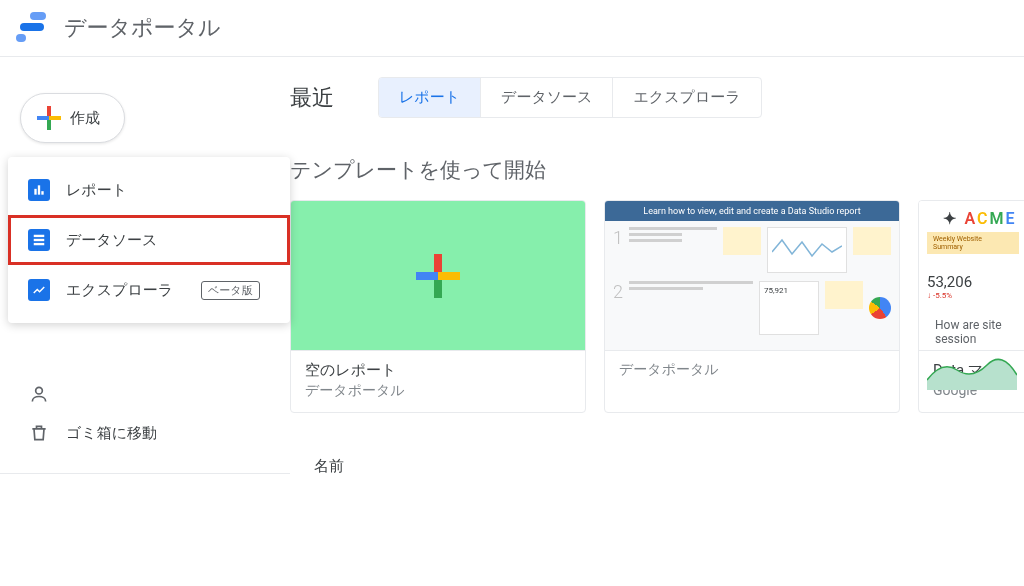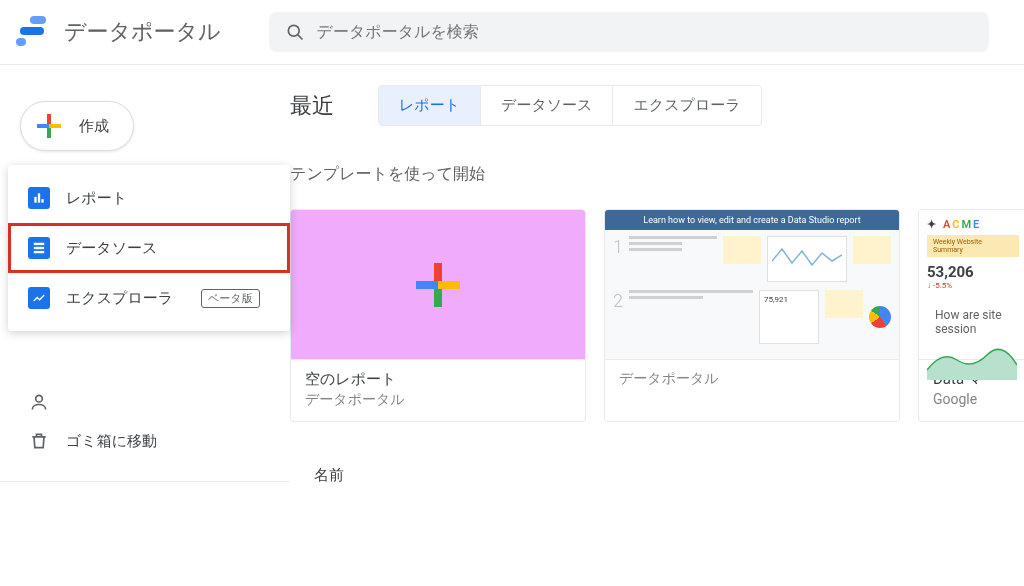--- a/index.html
+++ b/index.html
@@ -16,21 +16,21 @@
     .search-wrap { flex: 1; display: flex; align-items: center; background: #f1f3f4; border-radius: 8px; padding: 10px 16px; gap: 12px; max-width: 720px; }
     .search-icon { color: #5f6368; }
     .search-input { border: none; background: transparent; font-size: 16px; outline: none; flex: 1; color: #5f6368; }
     
     
     .body { display: flex; height: calc(100% - 62px); }
     .sidebar { width: 290px; padding: 36px 0 0 0; position: relative; }
     .main { flex: 1; padding: 20px 24px 0 0; overflow: hidden; }
     
     
-    .create-btn { margin-left: 20px; display: inline-flex; align-items: center; gap: 18px; padding: 12px 24px 12px 16px; border-radius: 28px; border: 1px solid #dadce0; background: #fff; cursor: pointer; box-shadow: 0 1px 3px rgba(0,0,0,0.1); font-size: 15px; color: #3c4043; }
+    .create-btn { margin-left: 20px; display: inline-flex; align-items: center; gap: 9px; padding: 12px 24px 12px 16px; border-radius: 28px; border: 1px solid #dadce0; background: #fff; cursor: pointer; box-shadow: 0 1px 3px rgba(0,0,0,0.1); font-size: 15px; color: #3c4043; }
     .plus-icon { width: 24px; height: 24px; position: relative; }
     .plus-icon::before, .plus-icon::after { content: ''; position: absolute; }
     .plus-v1 { position: absolute; left: 10px; top: 0; width: 4px; height: 12px; background: #EA4335; }
     .plus-v2 { position: absolute; left: 10px; top: 12px; width: 4px; height: 12px; background: #34A853; }
     .plus-h1 { position: absolute; top: 10px; left: 0; width: 12px; height: 4px; background: #4285F4; }
     .plus-h2 { position: absolute; top: 10px; left: 12px; width: 12px; height: 4px; background: #FBBC04; }
     
     
     .dropdown { position: absolute; top: 100px; left: 8px; width: 282px; background: #fff; box-shadow: 0 2px 10px rgba(0,0,0,0.18); border-radius: 4px; padding: 8px 0; z-index: 10; }
     .dd-item { display: flex; align-items: center; gap: 16px; padding: 14px 20px; cursor: pointer; font-size: 15px; color: #3c4043; position: relative; }
@@ -50,24 +50,24 @@
     
     
     .tabs-row { display: flex; align-items: center; gap: 44px; margin-bottom: 38px; }
     .section-title { font-size: 22px; color: #3c4043; }
     .tabs { display: flex; border: 1px solid #e8eaed; border-radius: 4px; overflow: hidden; }
     .tab { padding: 10px 20px; font-size: 15px; color: #5f6368; cursor: pointer; border-right: 1px solid #e8eaed; }
     .tab:last-child { border-right: none; }
     .tab.active { background: #e8f0fe; color: #1a73e8; }
     
     
-    .tmpl-heading { font-size: 16px; color: #5f6368; margin-bottom: 24px; }
+    .tmpl-heading { font-size: 21px; color: #5f6368; margin-bottom: 16px; }
     .tmpl-row { display: flex; gap: 18px; margin-bottom: 44px; }
     .tmpl-card { width: 296px; border: 1px solid #e8eaed; border-radius: 4px; overflow: hidden; cursor: pointer; flex-shrink: 0; }
-    .tmpl-thumb { height: 150px; background: #f0abfc; display: flex; align-items: center; justify-content: center; border-bottom: 1px solid #e8eaed; position: relative; }
+    .tmpl-thumb { height: 150px; background: #86efac; display: flex; align-items: center; justify-content: center; border-bottom: 1px solid #e8eaed; position: relative; }
     .tmpl-meta { padding: 10px 14px 12px; }
     .tmpl-name { font-size: 15px; color: #3c4043; margin-bottom: 2px; }
     .tmpl-src { font-size: 14px; color: #80868b; }
     
     .big-plus { width: 44px; height: 44px; position: relative; }
     .big-plus .bp-v1 { position: absolute; left: 18px; top: 0; width: 8px; height: 22px; background: #EA4335; }
     .big-plus .bp-v2 { position: absolute; left: 18px; top: 22px; width: 8px; height: 22px; background: #34A853; }
     .big-plus .bp-h1 { position: absolute; top: 18px; left: 0; width: 22px; height: 8px; background: #4285F4; }
     .big-plus .bp-h2 { position: absolute; top: 18px; left: 22px; width: 22px; height: 8px; background: #FBBC04; }
     
@@ -80,52 +80,43 @@
     .tut-line { height: 3px; background: #d0d0d0; margin-bottom: 3px; }
     .tut-line.short { width: 60%; }
     .tut-chart { width: 80px; background: #fff; border: 1px solid #e0e0e0; display: flex; align-items: flex-end; padding: 4px; gap: 1px; }
     .tut-note { width: 38px; height: 28px; background: #fff3cd; font-size: 5px; padding: 2px; }
     .tut-row2 { display: flex; padding: 2px 8px 6px; gap: 6px; height: 62px; }
     .tut-stat { background: #fff; border: 1px solid #e0e0e0; padding: 4px; font-size: 8px; width: 60px; }
     .tut-pie { width: 22px; height: 22px; border-radius: 50%; background: conic-gradient(#4285F4 0 40%, #EA4335 40% 65%, #FBBC04 65% 85%, #34A853 85% 100%); }
     
     
     .acme-thumb { background: #fff; width: 100%; height: 100%; padding: 8px; }
-    .acme-logo { font-size: 11px; font-weight: 600; letter-spacing: 2px; }
+    .acme-logo { font-size: 16px; font-weight: 600; letter-spacing: 2px; margin-left: 16px; }
     .acme-logo .c1 { color: #EA4335; } .acme-logo .c2 { color: #FBBC04; } .acme-logo .c3 { color: #34A853; } .acme-logo .c4 { color: #4285F4; }
     .acme-banner { background: #fce8b2; font-size: 7px; padding: 3px 6px; margin-top: 4px; color: #a06000; }
-    .acme-stat { font-size: 15px; font-weight: 700; color: #3c4043; margin-top: 6px; }
+    .acme-stat { font-size: 15px; font-weight: 400; color: #3c4043; margin-top: 19px; }
     .acme-sub { font-size: 8px; color: #d93025; }
     .acme-q { font-size: 12px; color: #5f6368; margin-top: 18px; padding-left: 8px; }
     .acme-chart { height: 40px; margin-top: 4px; }
     
     .list-header { font-size: 15px; color: #3c4043; padding-left: 24px; }
     
     svg { display: block; }
   </style>
 </head>
 <body>
 
 <div class="header">
   <div class="logo-wrap">
     <div class="logo-icon">
       <div class="logo-bar1"></div>
         <div class="logo-bar2"></div>
         <div class="logo-bar3"></div>
     </div>
     <div class="app-title">データポータル</div>
-  </div>
-  <div class="search-wrap">
-    <span class="search-icon">
-      <svg width="20" height="20" viewBox="0 0 24 24" fill="none" stroke="#5f6368" stroke-width="2">
-          <circle cx="10.5" cy="10.5" r="6.5"></circle>
-          <line x1="21" y1="21" x2="15.5" y2="15.5"></line>
-        </svg>
-    </span>
-    <input class="search-input" placeholder="データポータルを検索" style="">
   </div>
 </div>
 
 <div class="body">
   <div class="sidebar">
     <button class="create-btn">
       <span class="plus-icon">
         <span class="plus-v1"></span>
           <span class="plus-v2"></span>
           <span class="plus-h1"></span>

